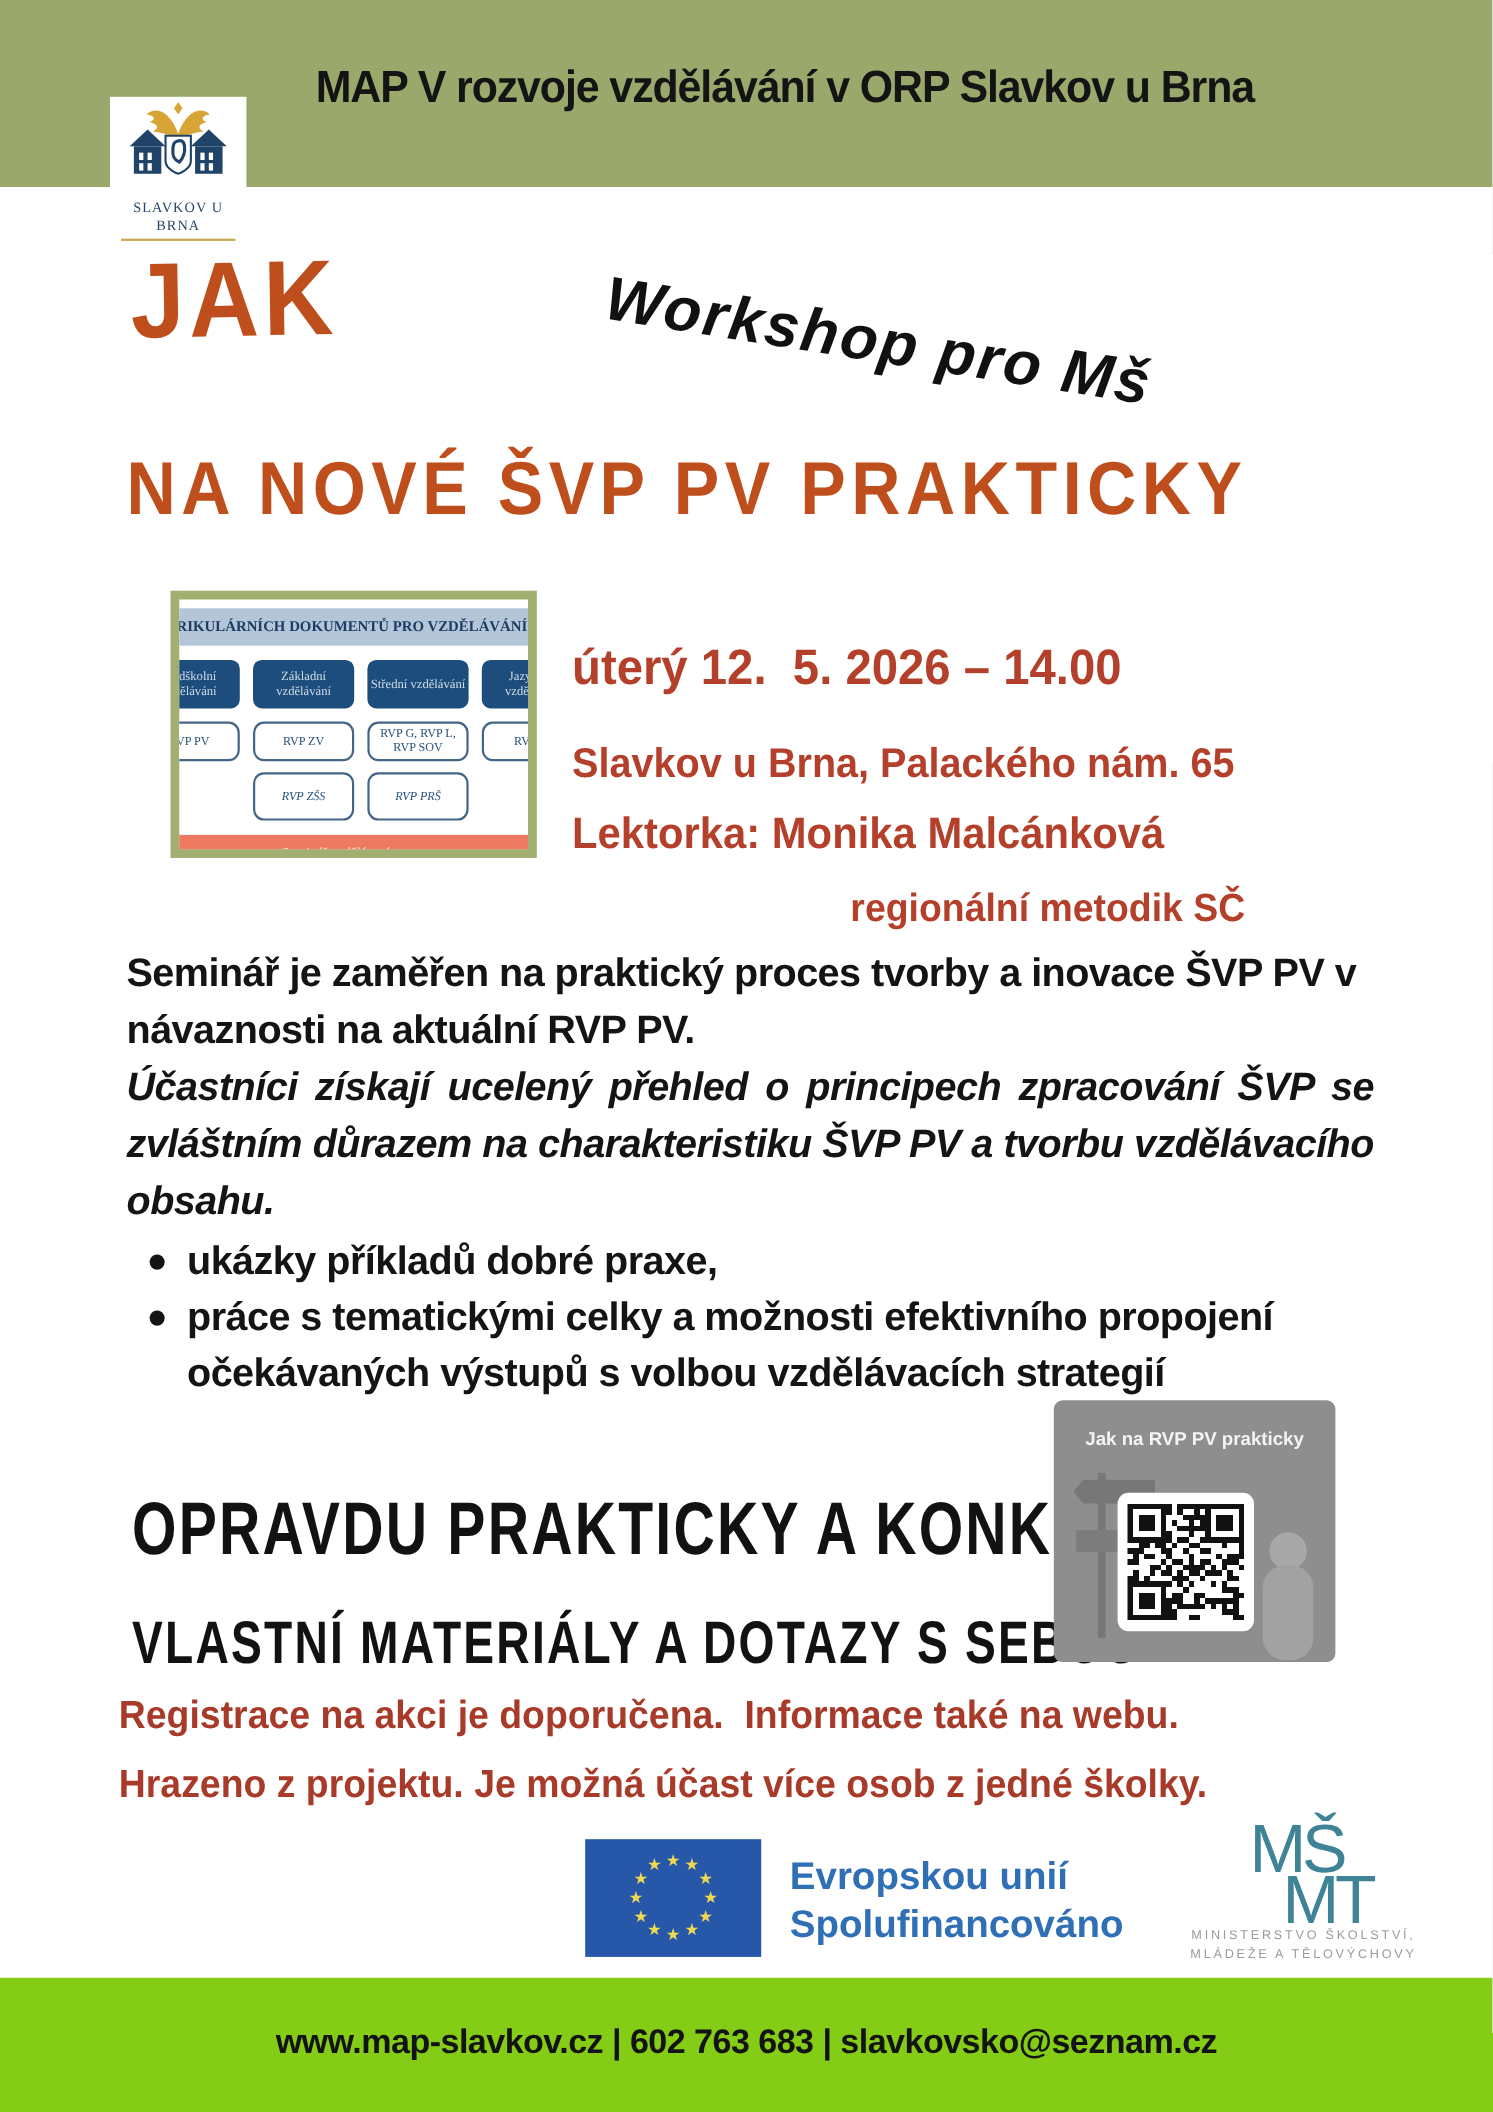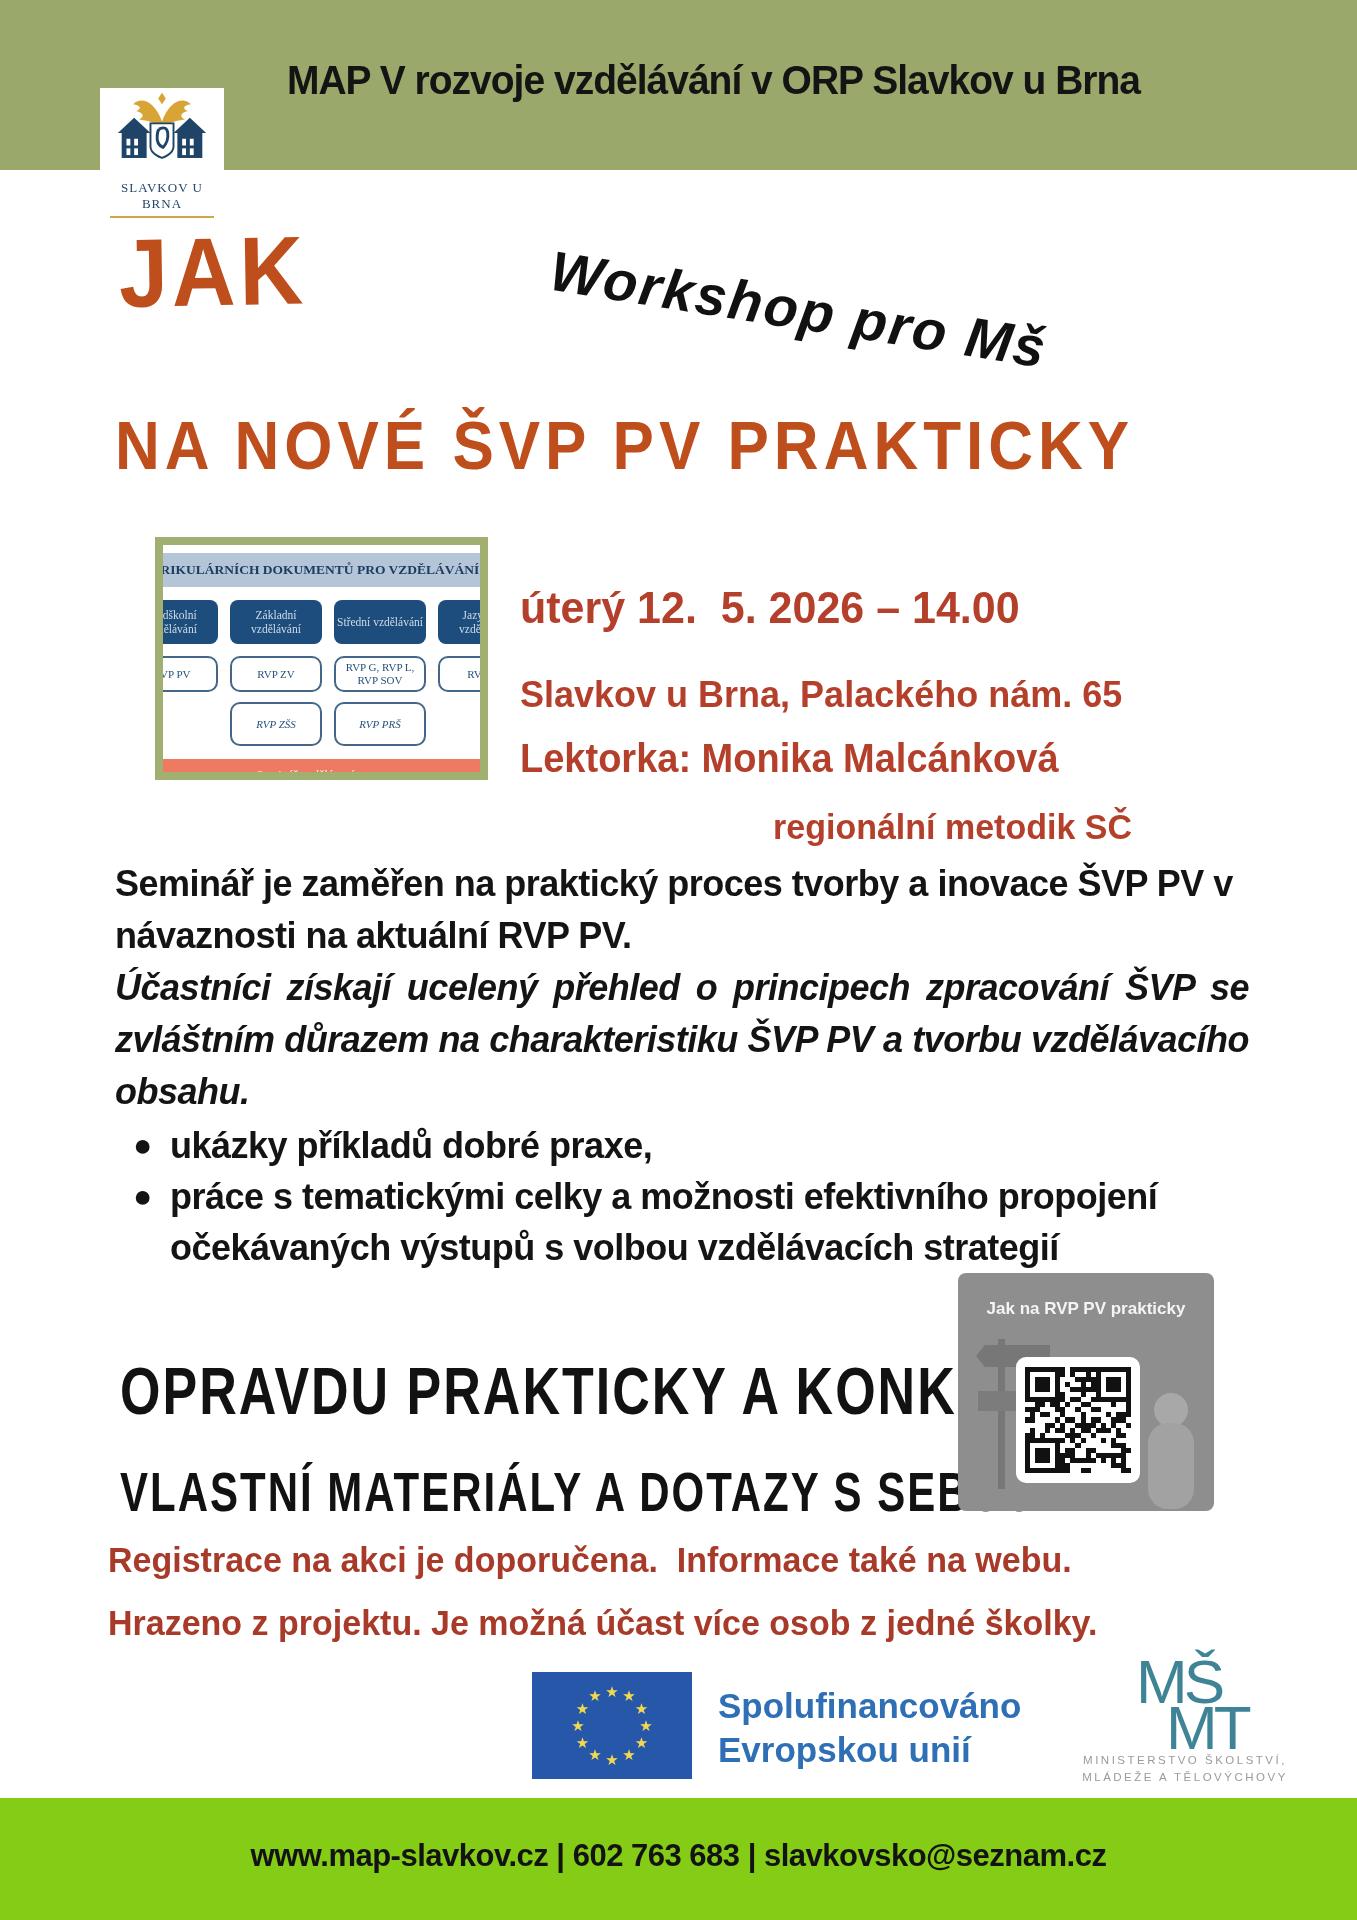--- a/index.html
+++ b/index.html
@@ -460,22 +460,22 @@
       <span class="star" style="left: 101.945px; top: 62.5px;">★</span>
       <span class="star" style="left: 89.5px; top: 74.9449px;">★</span>
       <span class="star" style="left: 72.5px; top: 79.5px;">★</span>
       <span class="star" style="left: 55.5px; top: 74.9449px;">★</span>
       <span class="star" style="left: 43.0551px; top: 62.5px;">★</span>
       <span class="star" style="left: 38.5px; top: 45.5px;">★</span>
       <span class="star" style="left: 43.0551px; top: 28.5px;">★</span>
       <span class="star" style="left: 55.5px; top: 16.0551px;">★</span>
     </div>
   <div class="eu-text">
+    <div>Evropskou unií</div>
     <div>Spolufinancováno</div>
-    <div>Evropskou unií</div>
   </div>
 
   <div class="msmt-letters">
     <div class="msmt-l1">MŠ</div>
     <div class="msmt-l2">MT</div>
   </div>
   <div class="msmt-caption">
     <div>MINISTERSTVO ŠKOLSTVÍ,</div>
     <div>MLÁDEŽE A TĚLOVÝCHOVY</div>
   </div>

